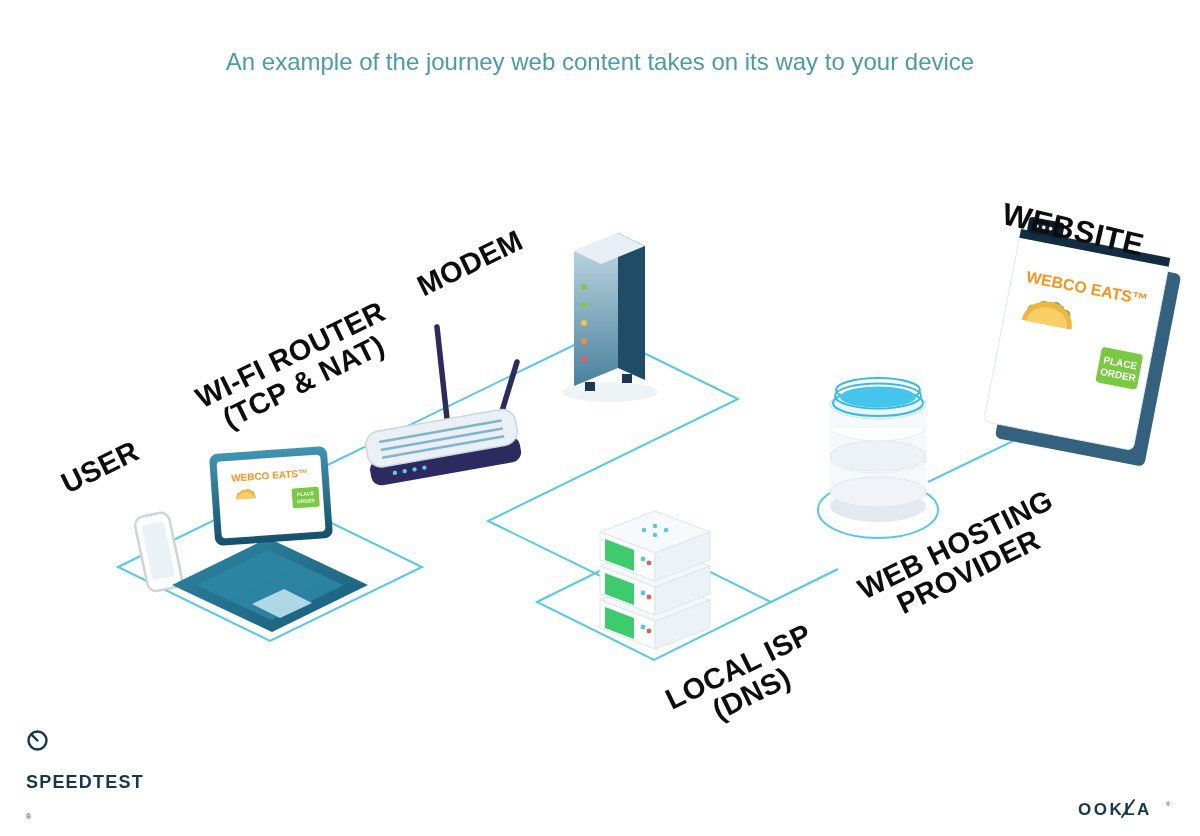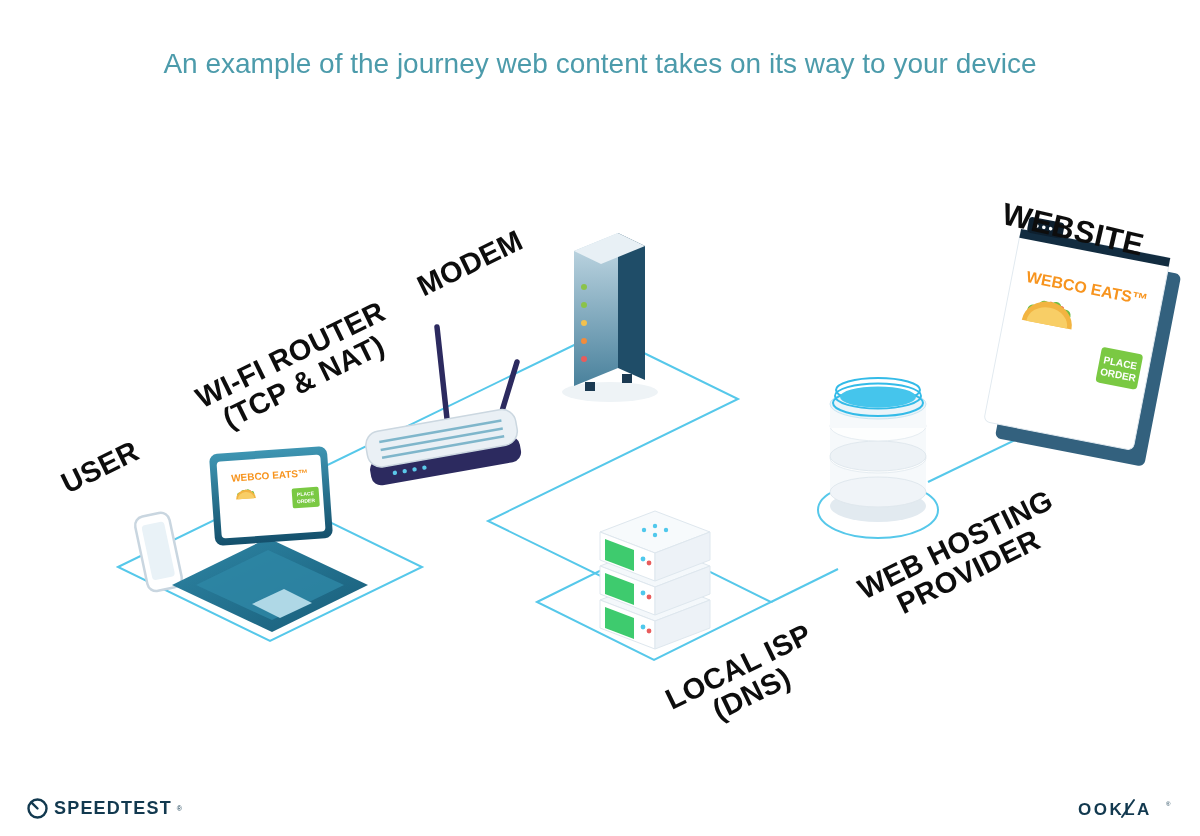--- a/index.html
+++ b/index.html
@@ -3,38 +3,38 @@
 <meta charset="utf-8">
 <style>
   * { margin:0; padding:0; box-sizing:border-box; }
   html,body { width:1200px; height:836px; background:#ffffff; overflow:hidden;
               font-family:"Liberation Sans", sans-serif; position:relative; }
   .canvas { position:absolute; inset:0; }
 
   
   .hdr { position:absolute; top:38px; left:0; right:0; text-align:center; }
   .hdr h1 { font-size:28px; font-weight:700; color:#1A3147; letter-spacing:.2px; }
-  .hdr p  { font-size:28px; font-weight:400; color:#4C9BAB; margin-top:10px; }
+  .hdr p  { font-size:24px; font-weight:400; color:#4C9BAB; margin-top:10px; }
 
   
   .diagram { position:absolute; inset:0; }
   svg.scene { position:absolute; left:0; top:0; }
 
   
   .node-label { position:absolute; font-weight:700; color:#0d0d0d; text-align:center;
                 line-height:1.04; font-size:29px; letter-spacing:.4px; white-space:nowrap; }
   .lbl-user        { left:40px;  top:452px; width:120px; transform:rotate(-26deg); }
   .lbl-wifi-router { left:177px; top:338px; width:240px; transform:rotate(-26deg); }
   .lbl-modem       { left:390px; top:248px; width:160px; transform:rotate(-26deg); }
   .lbl-local-isp   { left:645px; top:650px; width:200px; transform:rotate(-26deg); }
   .lbl-web-hosting { left:832px; top:528px; width:260px; transform:rotate(-26deg); }
   .lbl-website     { left:993px; top:214px; width:160px; transform:rotate(13deg); font-size:31px; }
 
   
-  .ft-left  { position:absolute; left:26px;  bottom:16px; display:flex; align-items:center; gap:5px; }
+  .ft-left  { position:absolute; left:26px;  bottom:16px; display:flex; align-items:flex-start; gap:20px;flex-direction:column; }
   .ft-left .st-word { font-size:18px; font-weight:700; color:#12394F; letter-spacing:1.2px; }
   .ft-left sup { font-size:7px; color:#12394F; }
   .ft-right { position:absolute; right:26px; bottom:16px; display:flex; align-items:center; }
 </style>
 </head>
 <body>
 
 <div class="canvas">
 
   <div class="hdr">

